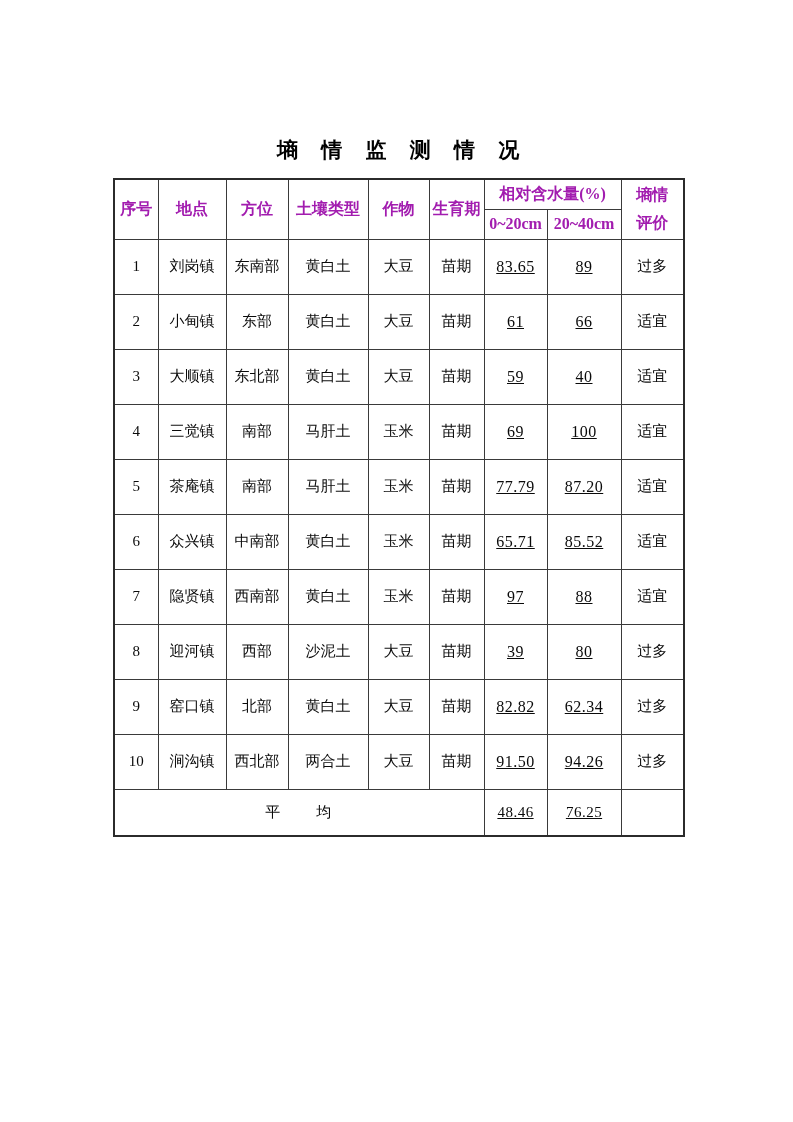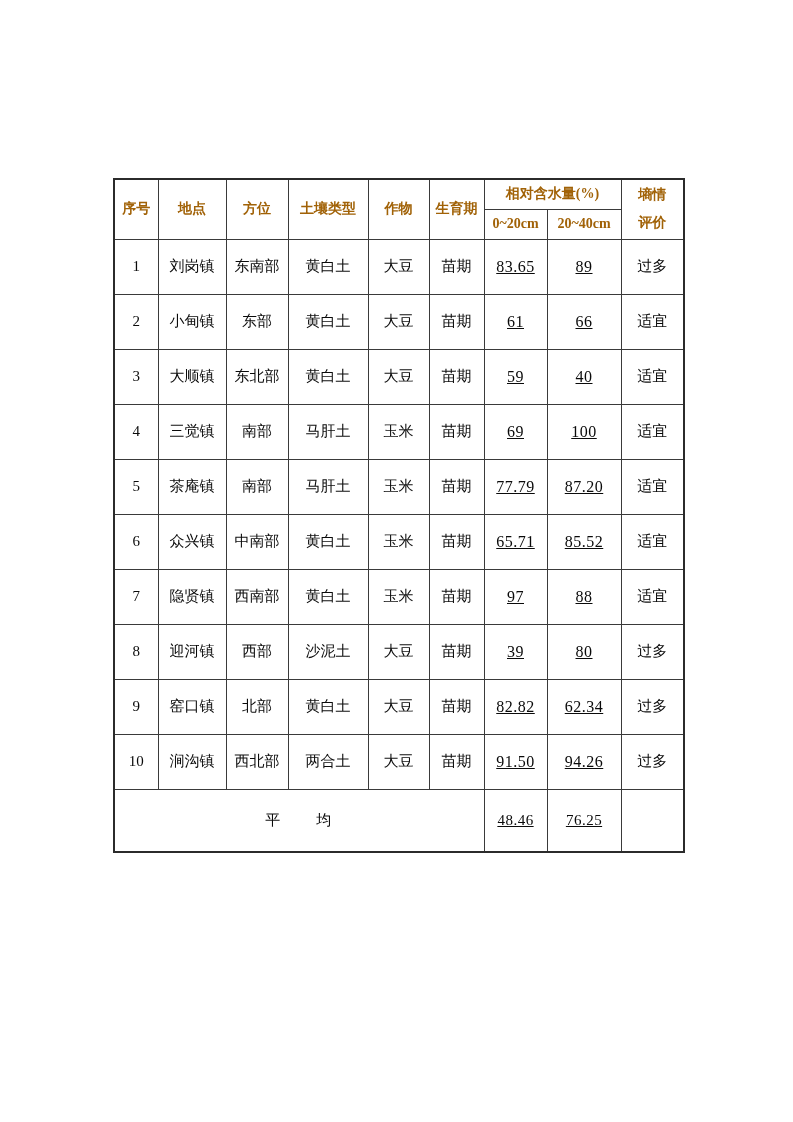--- a/index.html
+++ b/index.html
@@ -43,43 +43,44 @@
   table.report td {
     border: 1px solid #3a3a3a;
     text-align: center;
     vertical-align: middle;
     padding: 0;
     overflow: hidden;
   }
   thead tr { height: 30px; }
   thead th {
     font-weight: bold;
-    font-size: 14px;
-    color: #a16207;
+    font-size: 16px;
+    color: #a21caf;
   }
   thead th.eval-head div { line-height: 28px; }
   tbody tr.data-row { height: 55px; }
   tbody td {
     font-size: 15px;
     color: #0a0a0a;
   }
   tbody td.num {
     font-size: 16px;
     letter-spacing: 0.5px;
     text-decoration: underline;
   }
-  tr.summary-row { height: 63px; }
+  tr.summary-row { height: 47px; }
   tr.summary-row td { font-size: 15px; }
   tr.summary-row td.label-cell { letter-spacing: 2px; }
 </style>
 </head>
 <body>
 
 <div class="page">
 
+  <h1 class="doc-title">墒 情 监 测 情 况</h1>
 
   <table class="report">
     <colgroup>
       <col style="width:44px">
         <col style="width:68px">
         <col style="width:62px">
       <col style="width:80px">
         <col style="width:61px">
         <col style="width:55px">
       <col style="width:63px">

